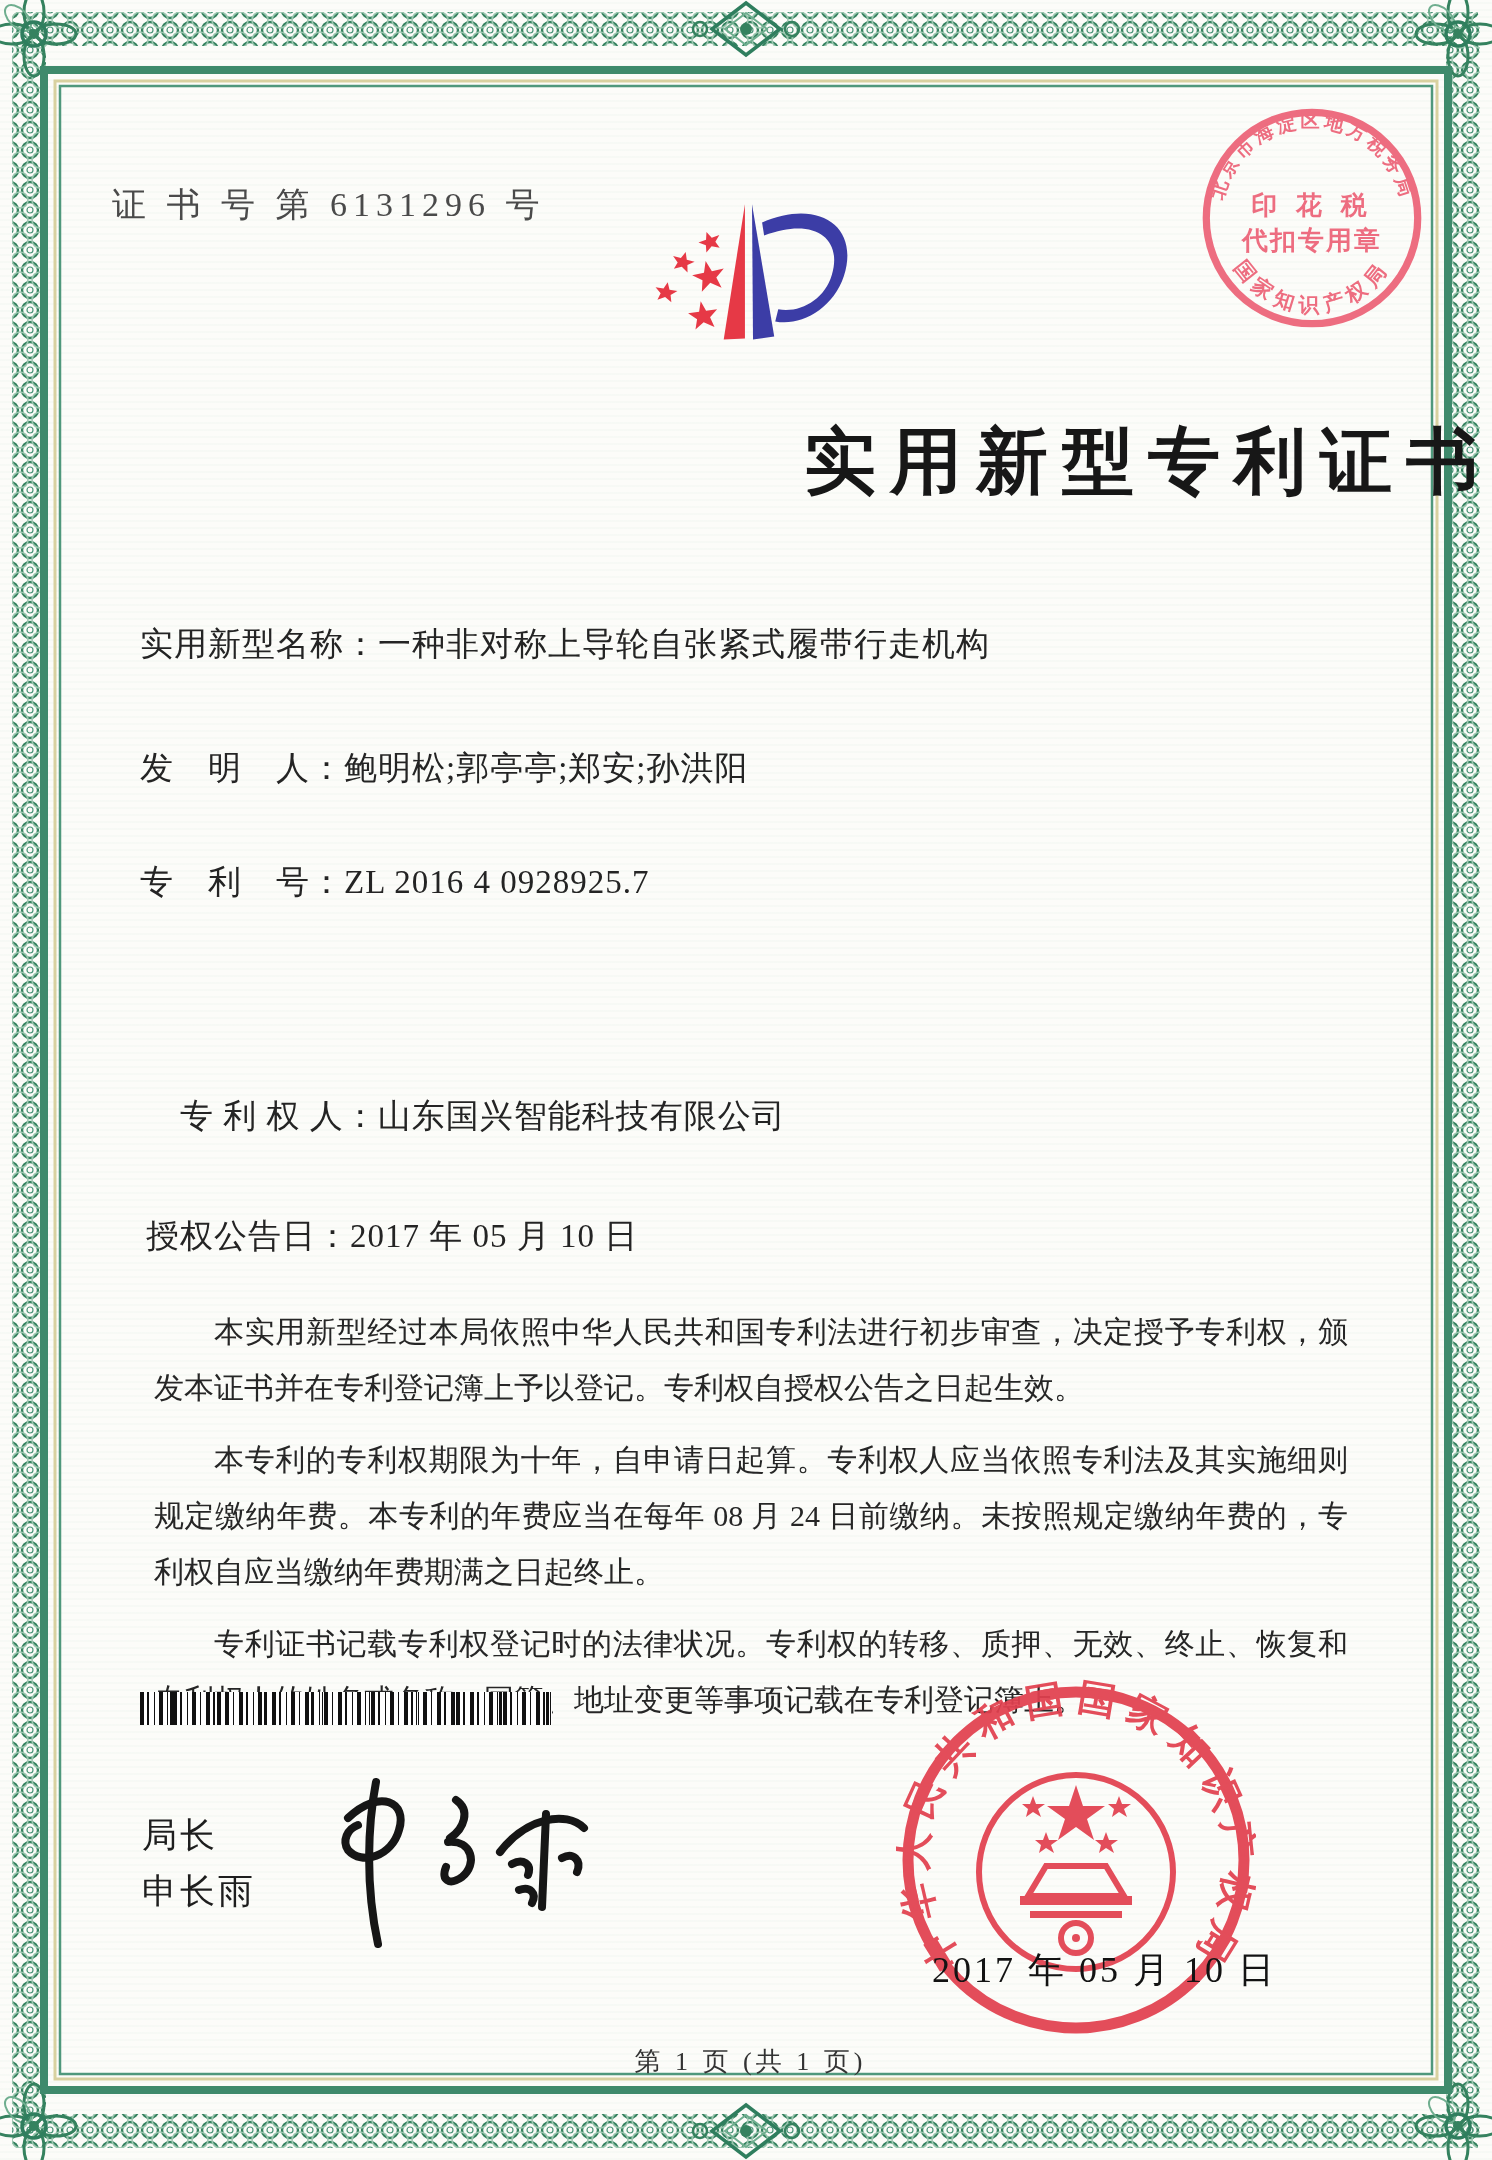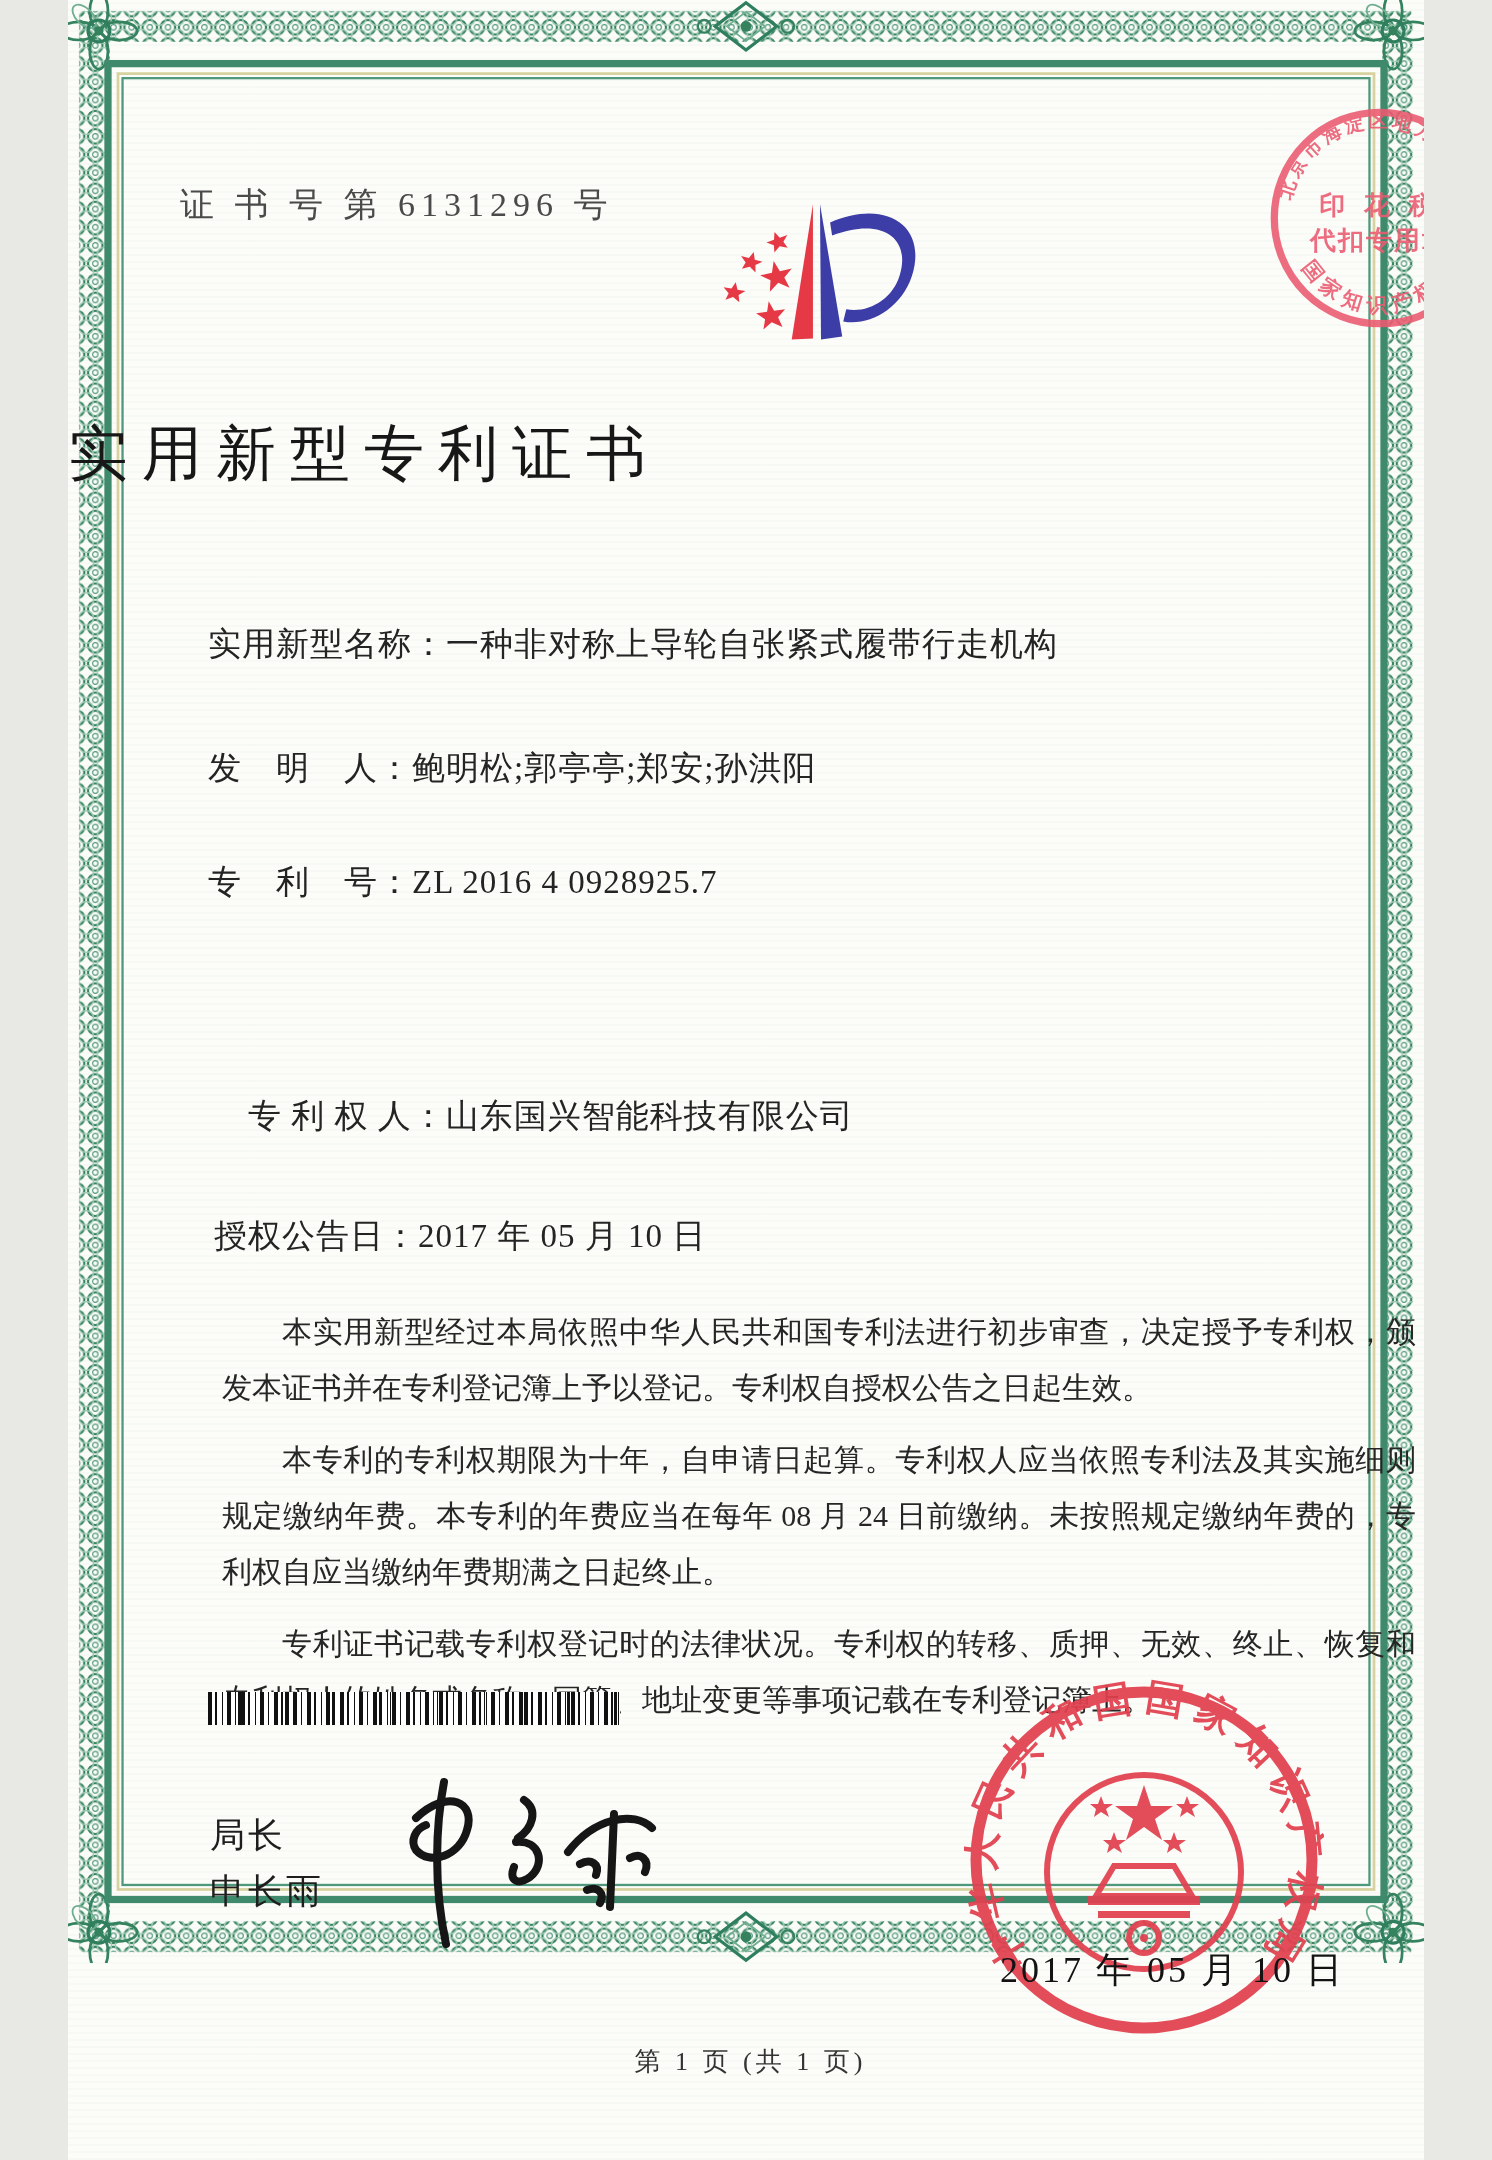--- a/index.html
+++ b/index.html
@@ -3,36 +3,36 @@
 <meta charset="utf-8">
 <style>
   :root{
     --border-green:#35825f; --border-green-light:#9cc7b0; --frame-green:#3f8a6c;
     --seal-red:#e2404f; --stamp-red:#ec5a70; --logo-red:#e63946; --logo-blue:#3c3da6;
     --text-dark:#242424; --cream-line:#d8d1a0;
   }
   *{box-sizing:border-box;}
   html,body{margin:0;padding:0;background:#e8e8e4;}
   .page{
-    position:relative;width:1356px;height:2160px;margin:0 auto;
+    position:relative;width:1492px;height:2160px;margin:0 auto;
     background:#fcfcf9;overflow:hidden;
     background-image:repeating-linear-gradient(0deg, rgba(130,185,160,0.045) 0 2px, transparent 2px 7px);
     font-family:"Liberation Serif","DejaVu Serif",serif;
   }
   .border-art{position:absolute;inset:0;pointer-events:none;}
   .cert-number{
     position:absolute;left:112px;top:182px;font-size:34px;letter-spacing:6px;
     color:#4a4a4a;white-space:nowrap;
   }
   .logo{position:absolute;left:628px;top:180px;width:248px;height:202px;}
   .tax-stamp{position:absolute;left:1198px;top:104px;width:228px;height:228px;opacity:0.88;}
   .stamp-text{fill:var(--stamp-red);}
   .page-title{
-    position:absolute;left:0;right:0;top:414px;text-align:left;
-    font-size:60px;font-weight:400;letter-spacing:14px;color:#171717;white-space:nowrap;
+    position:absolute;left:0;right:0;top:414px;text-align:right;
+    font-size:72px;font-weight:700;letter-spacing:14px;color:#171717;white-space:nowrap;
   }
   .field{position:absolute;left:140px;font-size:33px;color:var(--text-dark);white-space:nowrap;letter-spacing:1px;}
   .f0{top:622px;text-align:right;} .f1{top:746px;} .f2{top:860px;} .f3{top:978px;} .f4{top:1094px;margin-left:40px;} .f5{top:1214px;margin-left:6px;}
   .paras{position:absolute;left:138px;top:1288px;width:1226px;}
   .paras p{margin:16px;text-indent:2em;font-size:30px;line-height:56px;text-align:justify;color:#262626;}
   .barcode{
     position:absolute;left:140px;top:1692px;width:412px;height:33px;background-color:#fff;
     background-image:
       repeating-linear-gradient(90deg,#111 0 4px,transparent 4px 7px,#111 7px 9px,transparent 9px 14px,#111 14px 15px,transparent 15px 19px,#111 19px 23px,transparent 23px 27px,#111 27px 28px,transparent 28px 33px),
       repeating-linear-gradient(90deg,transparent 0 30px,#111 30px 33px,transparent 33px 41px,#111 41px 42px,transparent 42px 47px);

